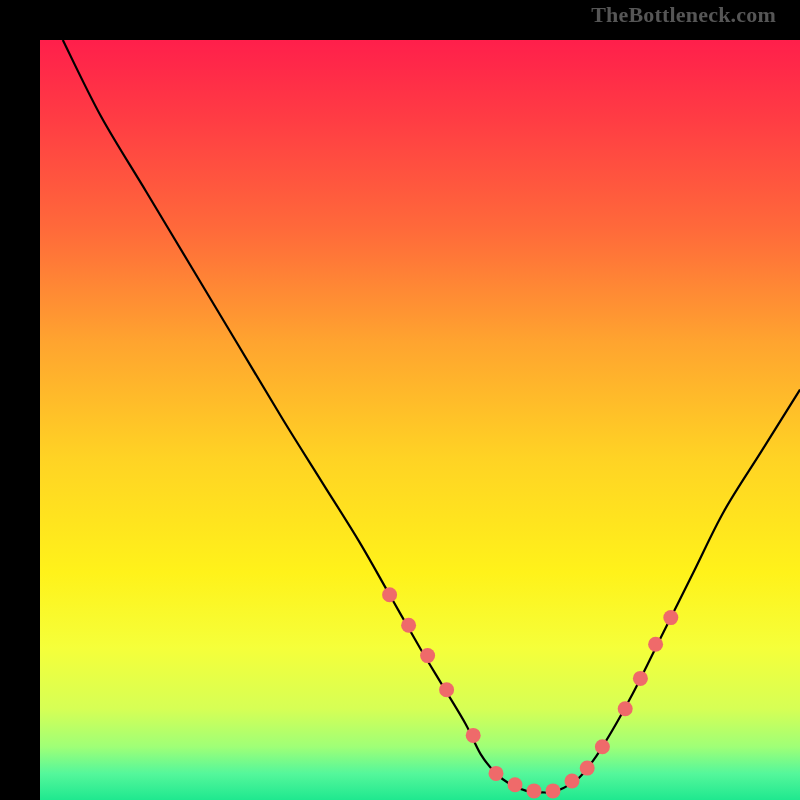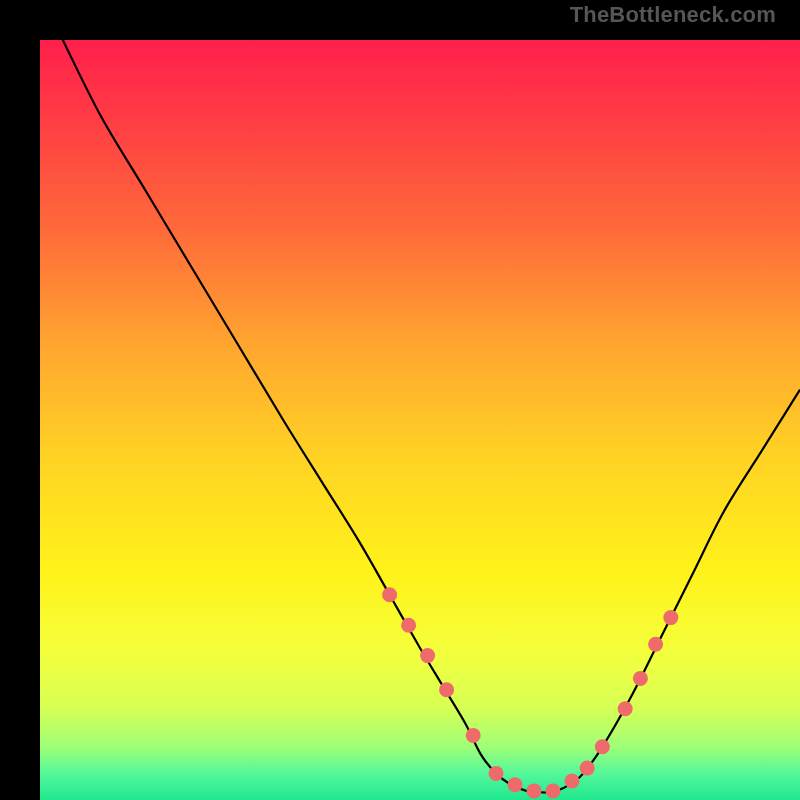--- a/index.html
+++ b/index.html
@@ -27,21 +27,21 @@
     overflow: hidden;
   }
   .gradient {
     position: absolute;
     inset: 0;
   }
   .watermark {
     position: absolute;
     top: 2px;
     right: 24px;
-    font-family: Liberation Sans, sans-serif;
+    font-family: Liberation Serif, serif;
     font-size: 22px;
     font-weight: 600;
     color: #565656;
     letter-spacing: 0.2px;
   }
   svg.curve {
     position: absolute;
     inset: 0;
   }
 </style>

